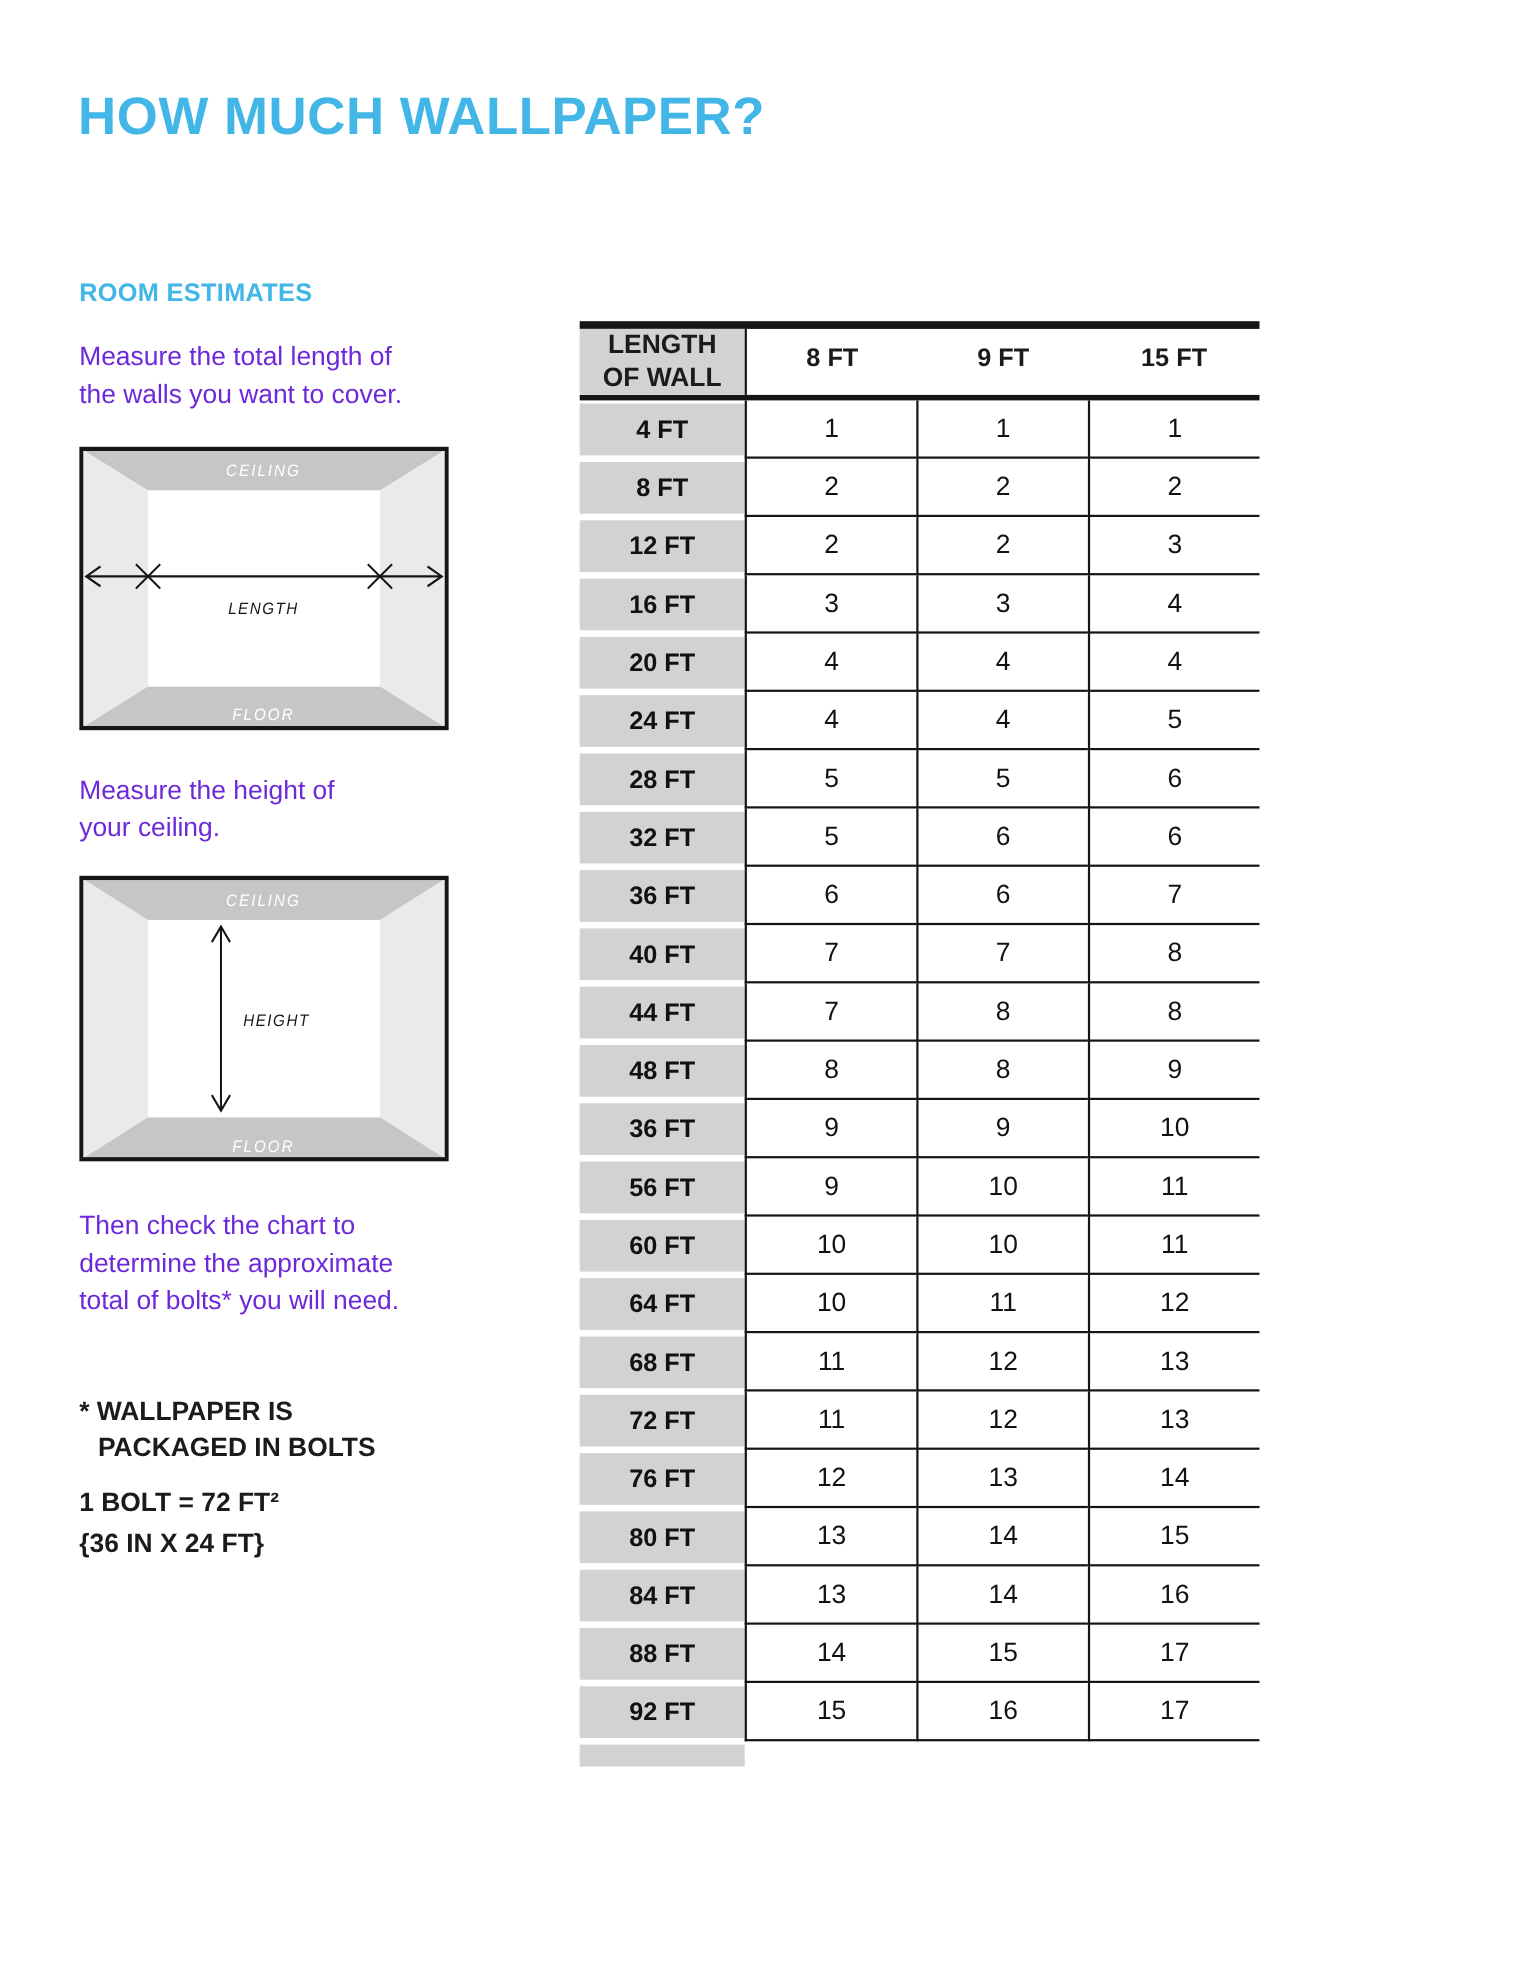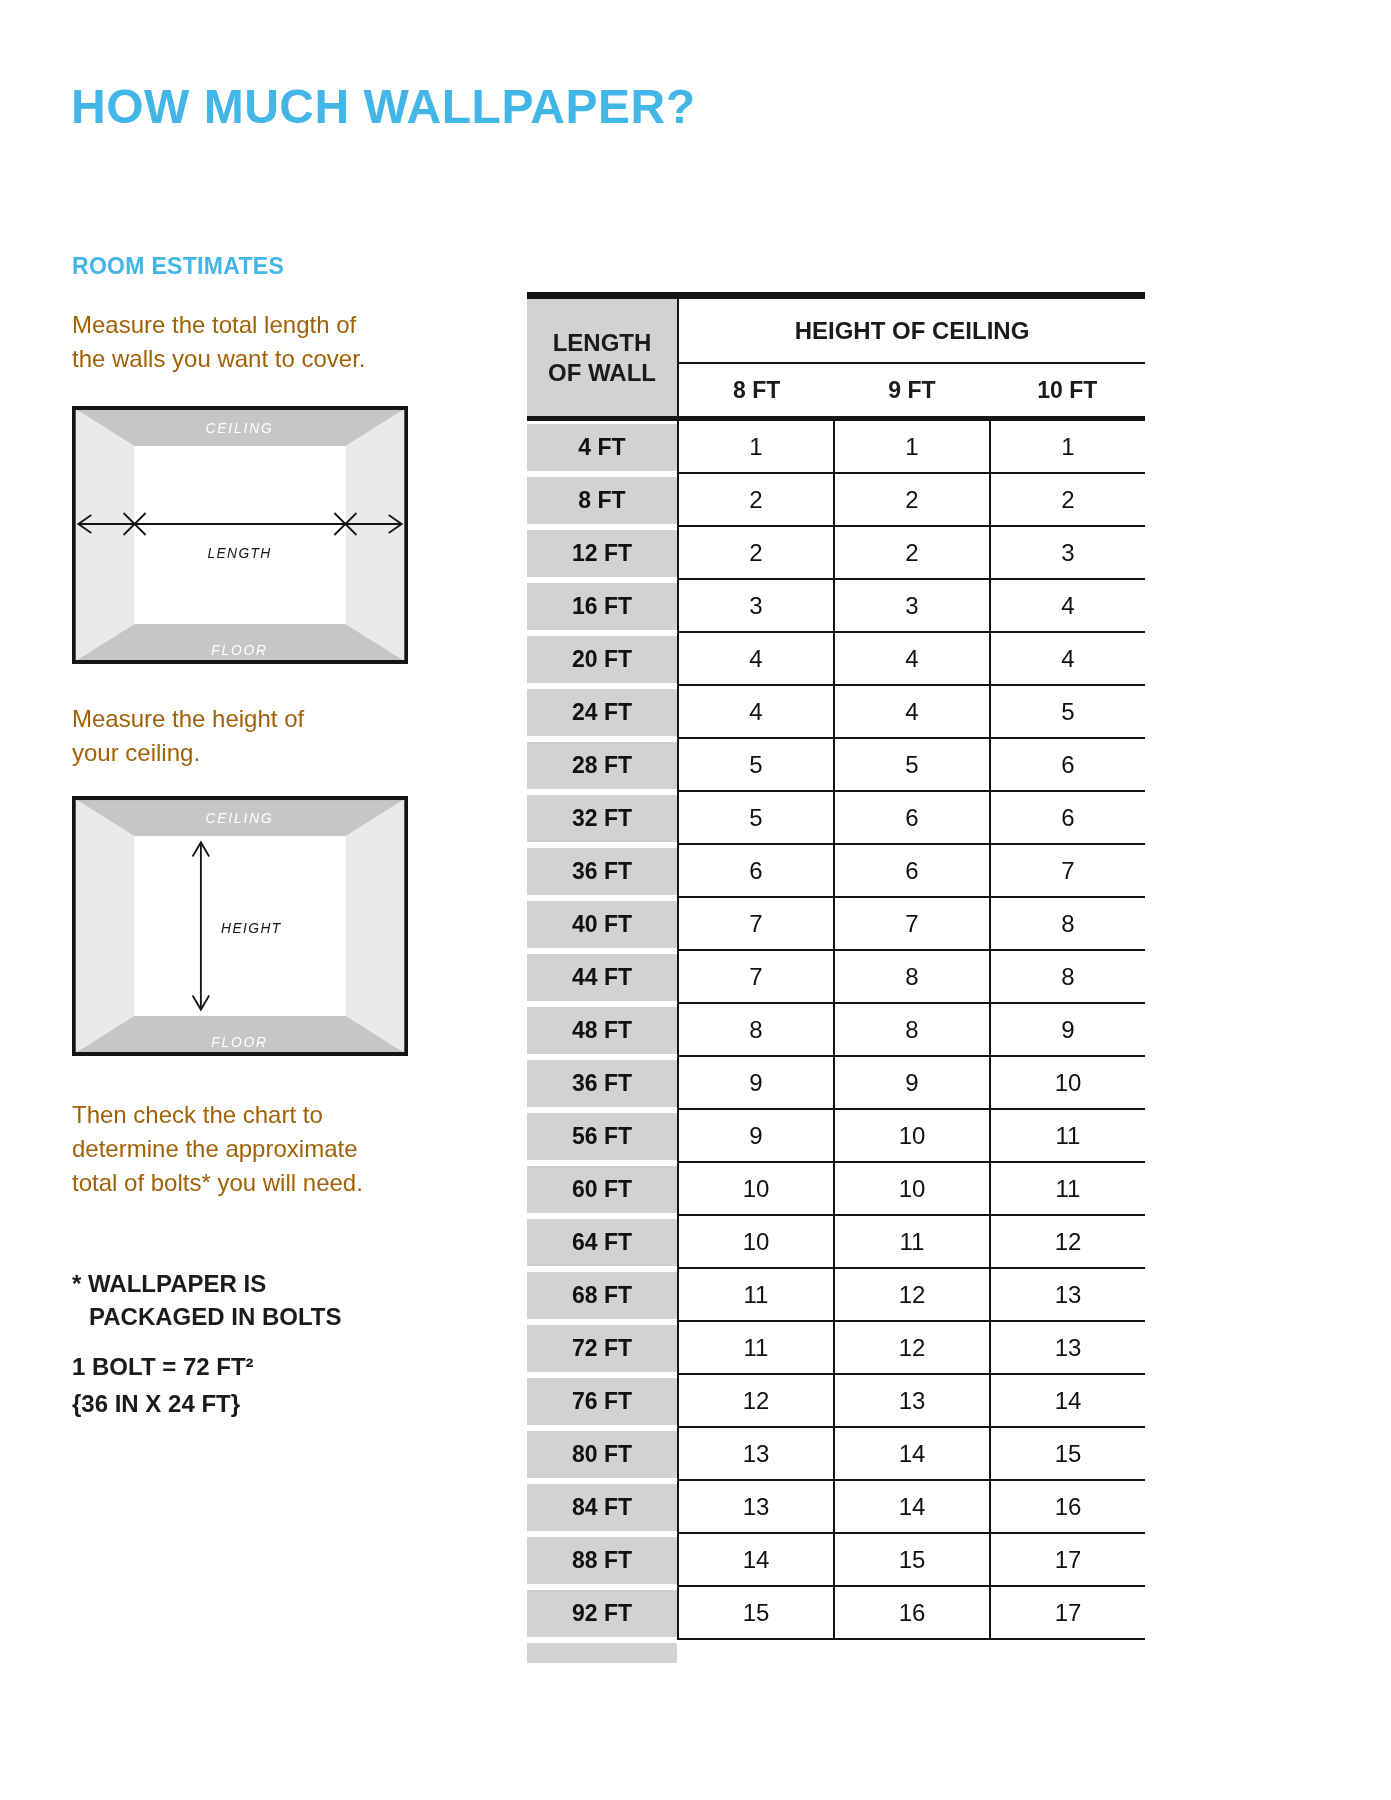--- a/index.html
+++ b/index.html
@@ -22,21 +22,21 @@
   .section-heading{
     position:absolute; left:72px; top:229px;
     font-size:23px; font-weight:700; color:var(--blue); letter-spacing:.3px;
   }
   .table-heading{
     position:absolute; left:527px; top:229px; width:618px; text-align:center;
     font-size:23px; font-weight:700; color:var(--blue); letter-spacing:.3px;
   }
   .body-text{
     position:absolute; left:72px; font-size:24px; line-height:34px;
-    color:#a16207; white-space:pre-line;
+    color:#6d28d9; white-space:pre-line;
   }
   #step1{ top:284px; }
   #step2{ top:678px; }
   #step3{ top:1074px; }
   .footnote{
     position:absolute; left:72px; top:1243px;
     font-size:24px; font-weight:700; line-height:33px;
   }
   .footnote .indent{ padding-left:17px; }
   .bolt-info{
@@ -154,25 +154,24 @@
     <div>1 BOLT = 72 FT²</div>
     <div>{36 IN X 24 FT}</div>
   </div>
 
   <div class="bolts-table">
     <div class="t-topbar"></div>
     <div class="t-header">
       <div class="t-h-left">LENGTH
 OF WALL</div>
       <div class="t-h-right">
-        <div class="t-h-group">HEIGHT OF CEILING</div>
         <div class="t-h-cols">
           <div class="t-h-col">8 FT</div>
           <div class="t-h-col">9 FT</div>
-          <div class="t-h-col">10 FT</div>
+          <div class="t-h-col">15 FT</div>
         </div>
       </div>
     </div>
     <div class="t-thick"></div>
     <div id="table-body">
         <div class="t-row">
           <div class="label-cell">
             <div class="label-pill">4 FT</div>
           </div>
           <div class="data-cell">1</div>

